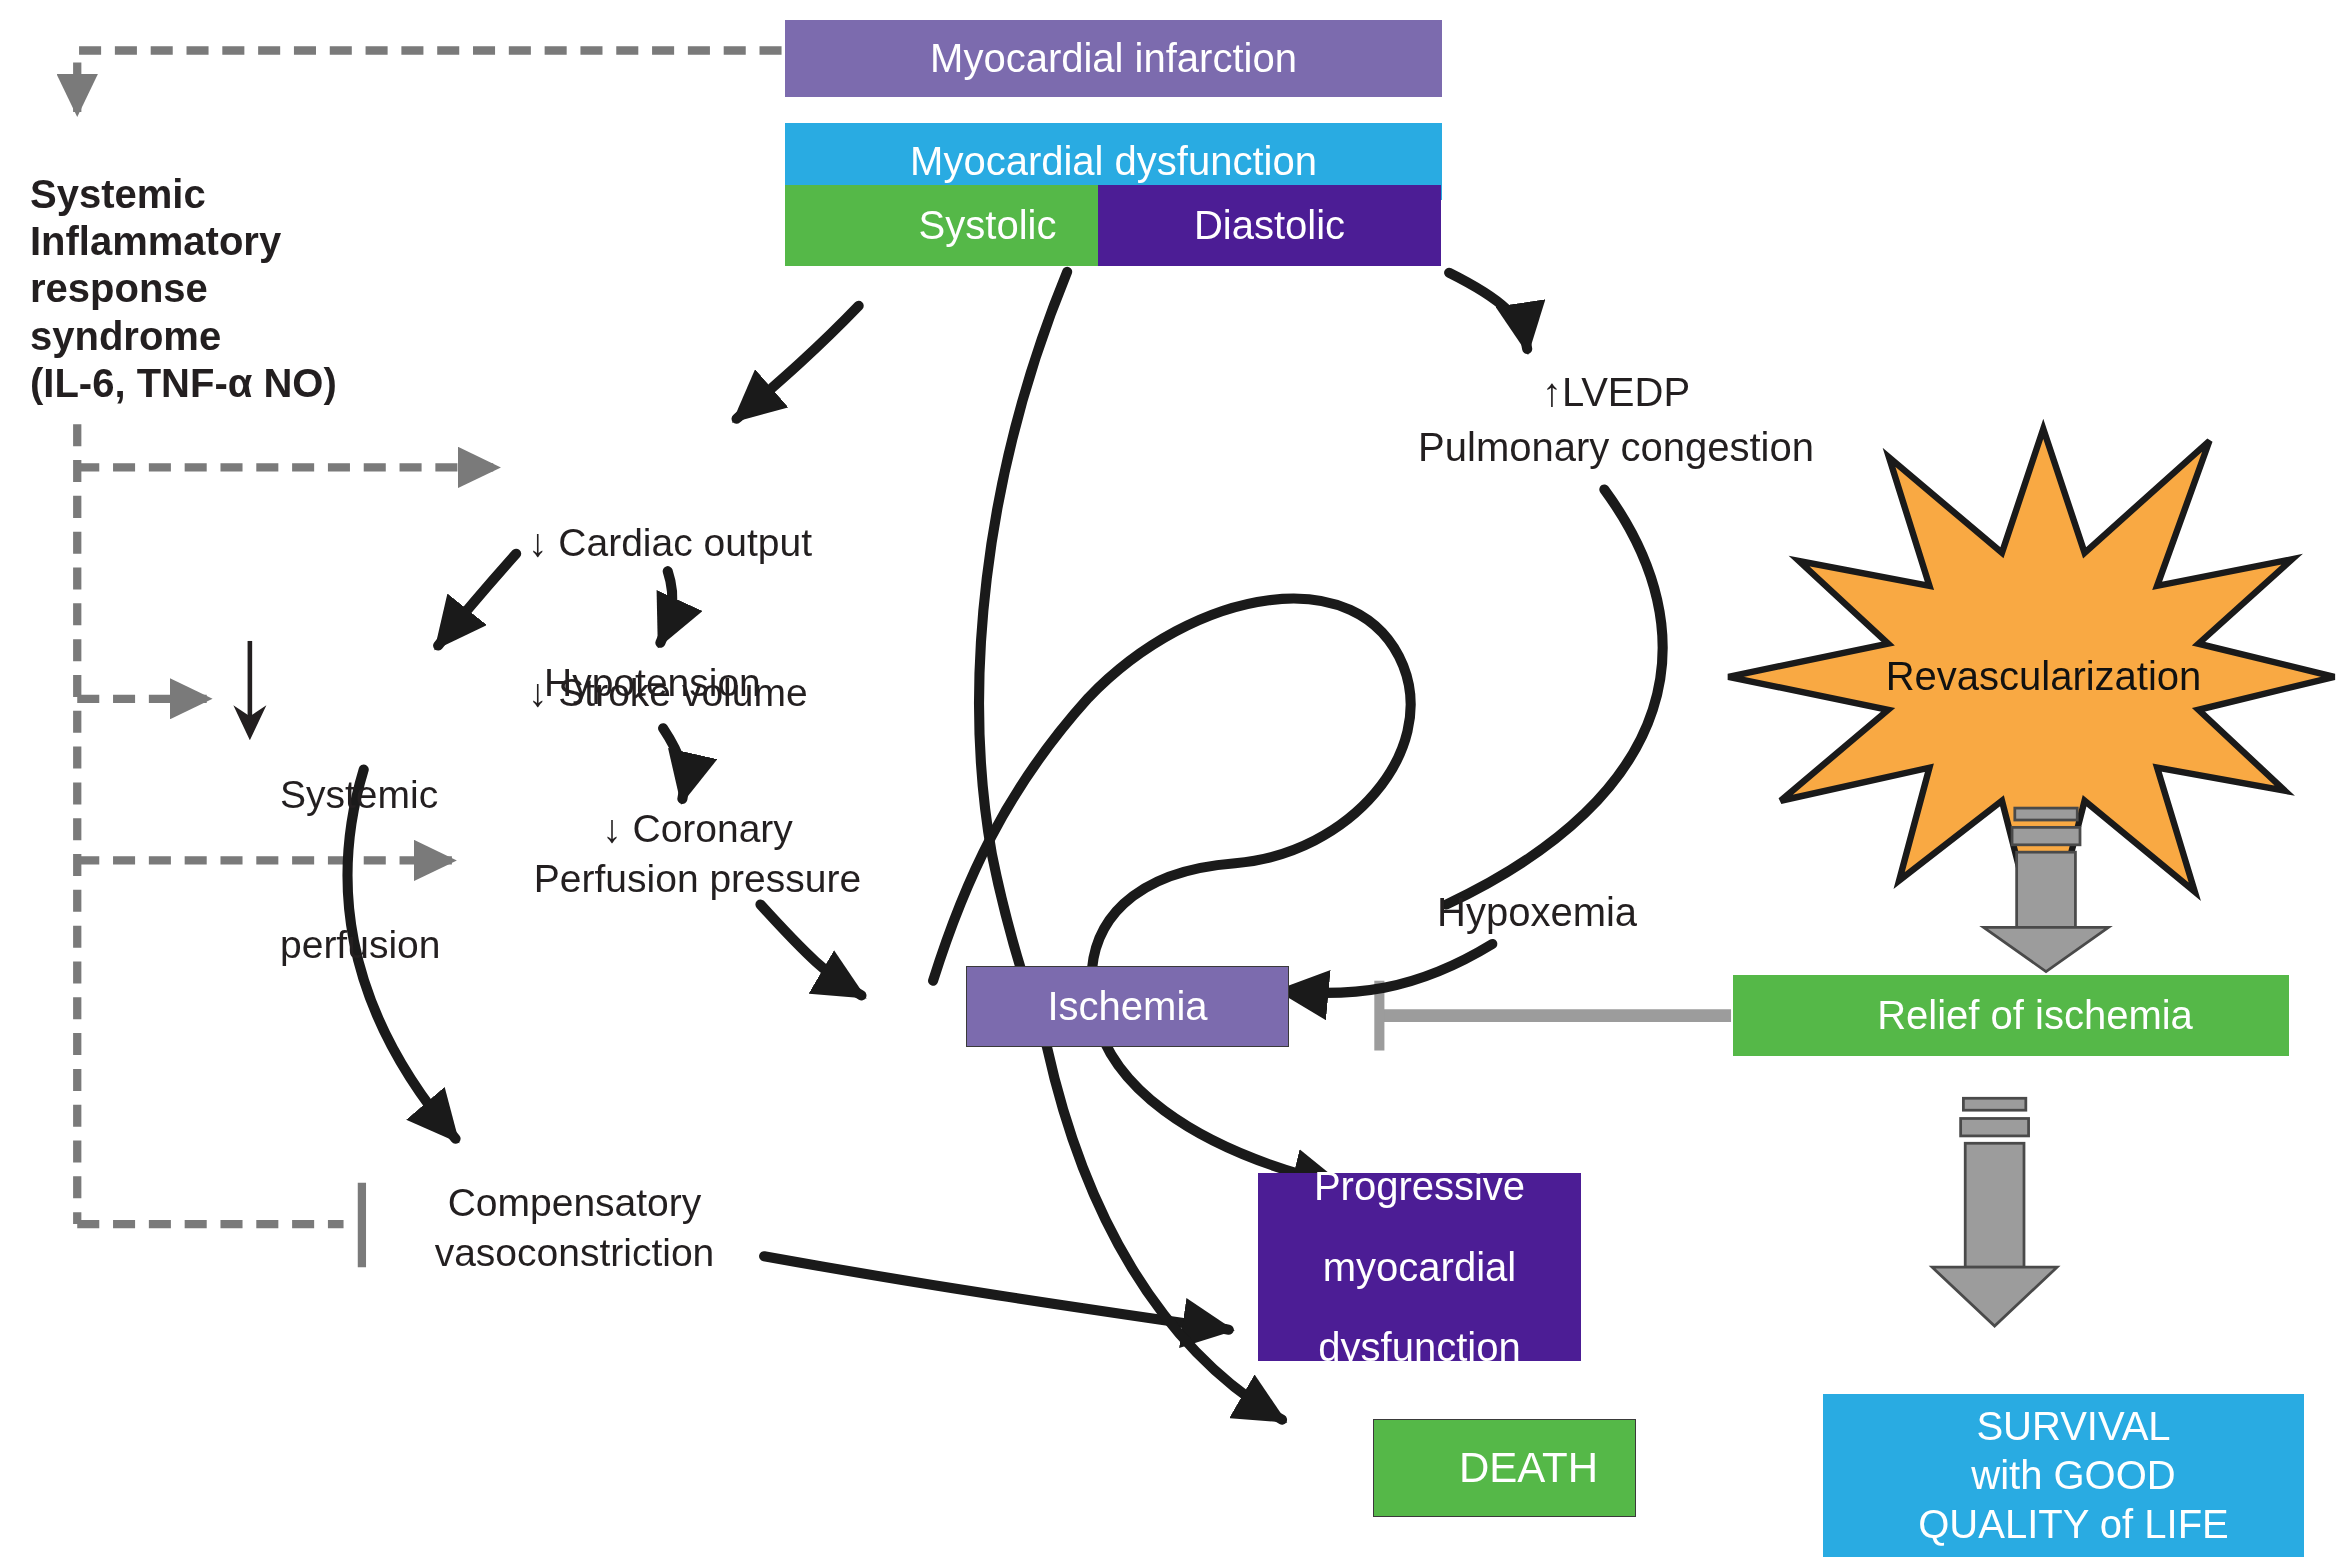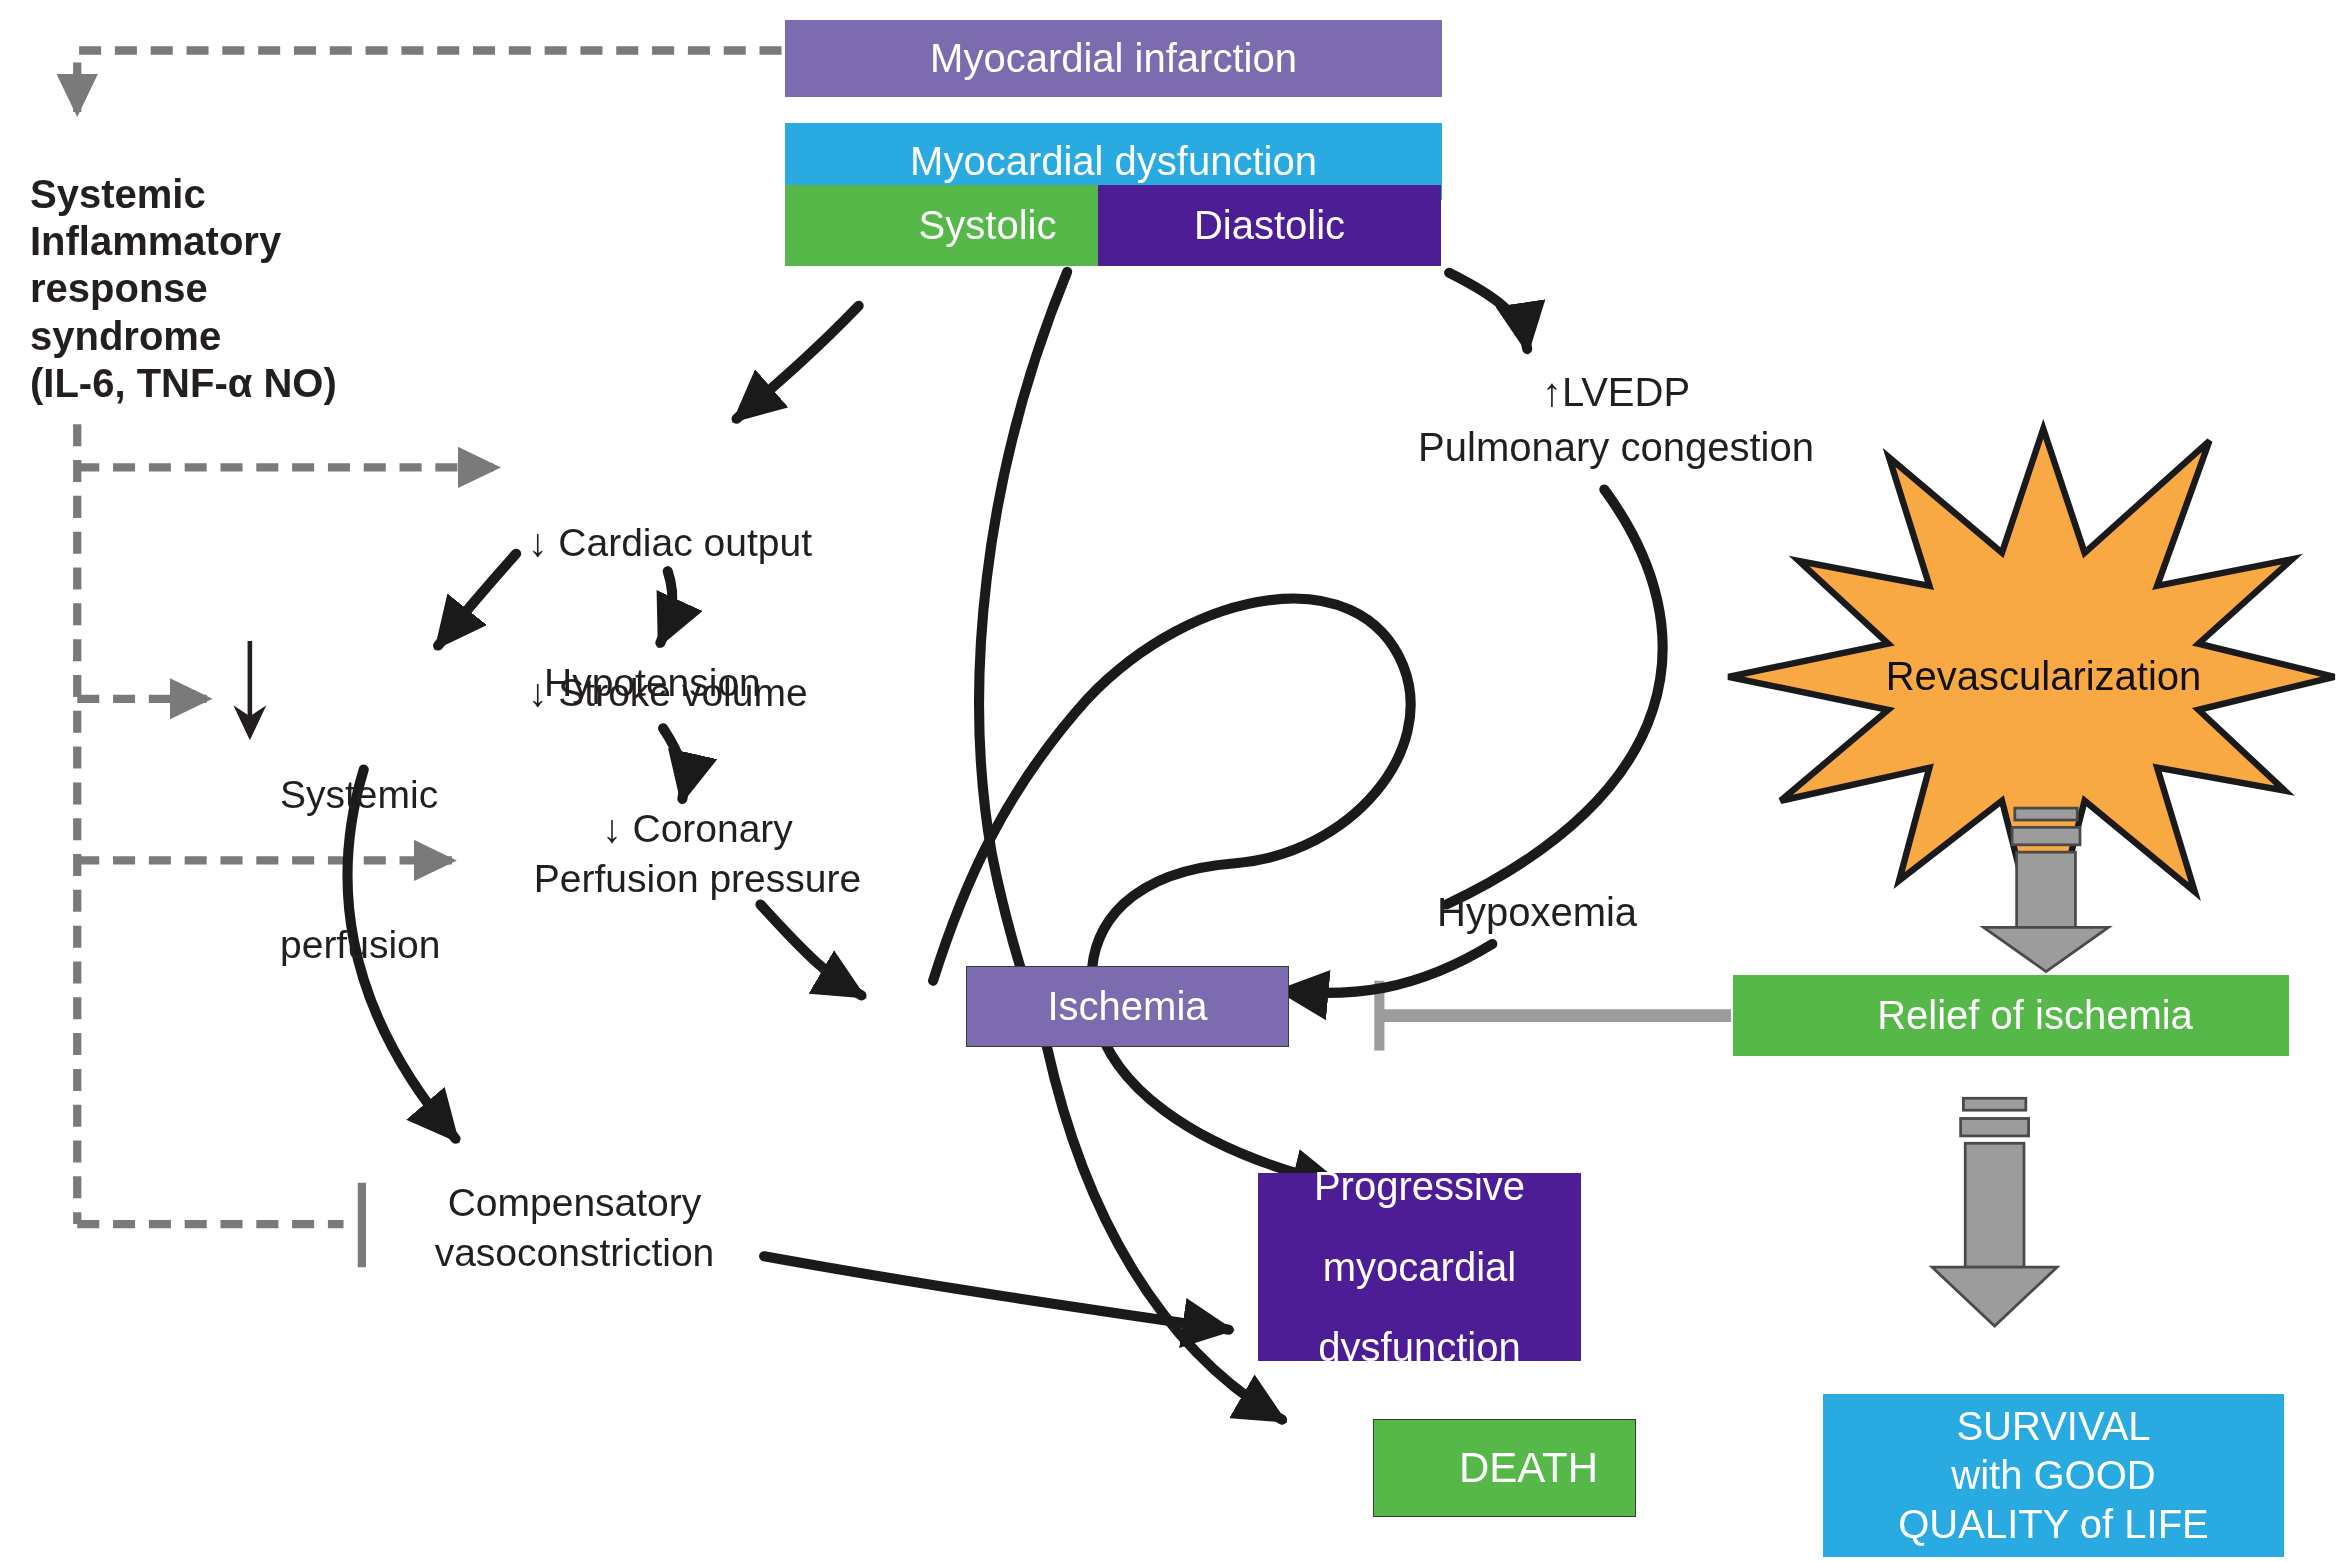--- a/index.html
+++ b/index.html
@@ -117,21 +117,21 @@
   </div>
 
   <div class="node-box box-green bordered" style="left:1329px;top:1419px;width:263px;height:98px;font-size:42px;">
     <span>DEATH</span>
   </div>
 
   <div class="node-box box-green" style="left:1733px;top:975px;width:508px;height:81px;">
     <span>Relief of ischemia</span>
   </div>
 
-  <div class="node-box box-blue" style="left:1823px;top:1394px;width:461px;height:163px;flex-direction:column;">
+  <div class="node-box box-blue" style="left:1823px;top:1394px;width:461px;height:163px;flex-direction:column;padding-left:20px;">
     <div>SURVIVAL</div>
     <div>with GOOD</div>
     <div>QUALITY of LIFE</div>
   </div>
 
   <div class="burst-label">Revascularization</div>
 
   <div class="sirs">
     <div>Systemic</div>
     <div>Inflammatory</div>

